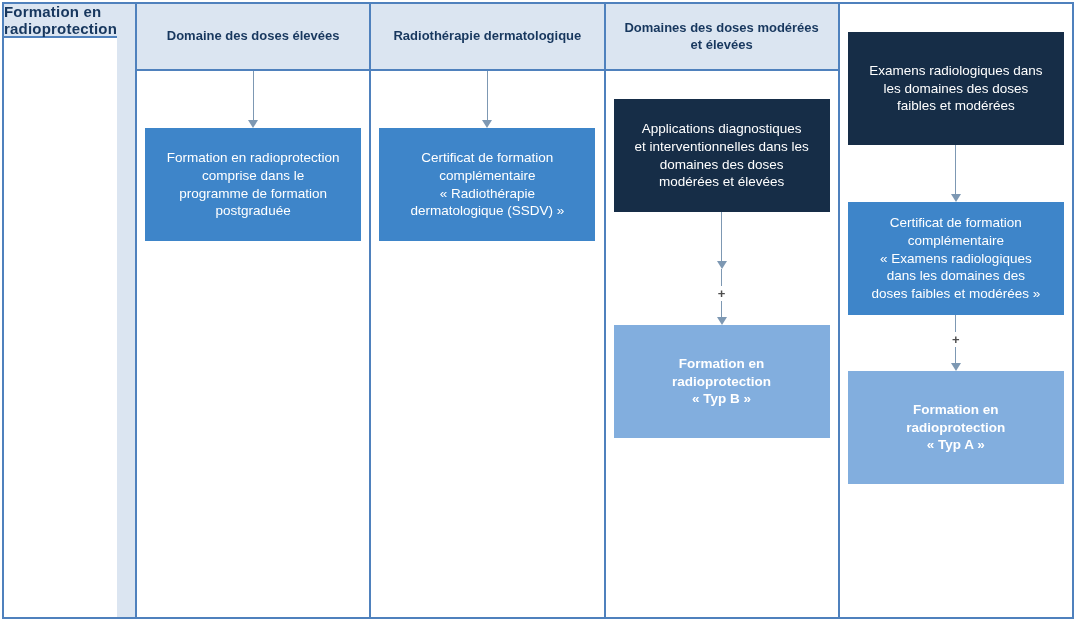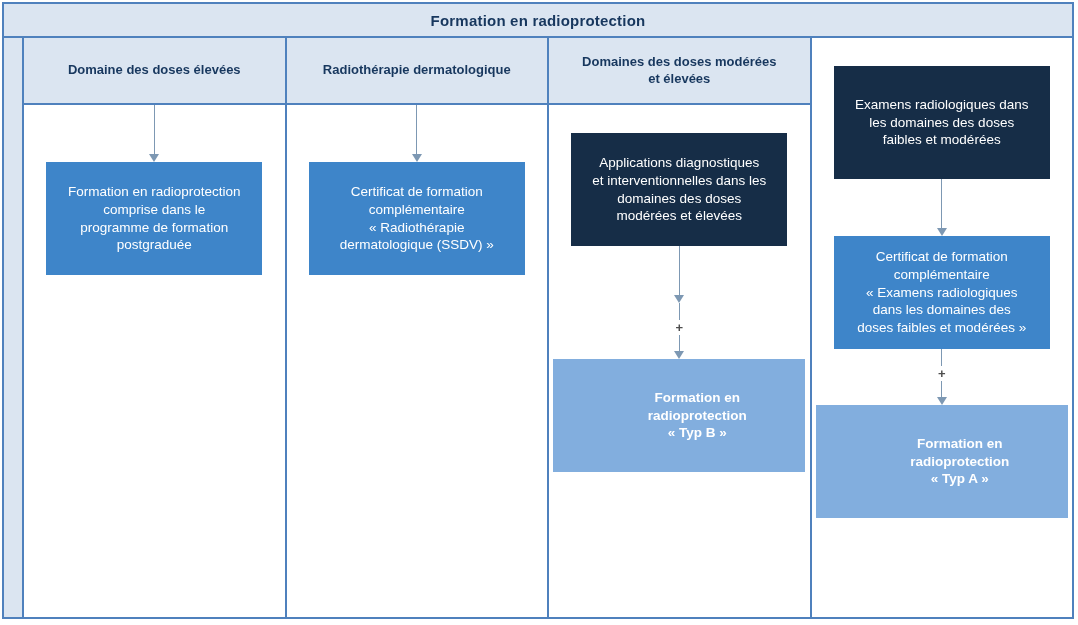--- a/index.html
+++ b/index.html
@@ -3,21 +3,21 @@
 <meta charset="utf-8">
 <style>
   html,body { margin:0; padding:0; }
   body {
     width:1078px; height:625px; background:#ffffff; position:relative;
     font-family:"Liberation Sans","DejaVu Sans",sans-serif;
   }
   .frame {
     position:absolute; left:2px; top:2px; width:1068px; height:613px;
     border:2px solid #4f81bd; background:#ffffff;
-    display:flex; flex-direction:column;
+    display:flex; flex-direction:row;
   }
   .title-row {
     height:32px; flex:0 0 32px; background:#dbe5f1; border-bottom:2px solid #4f81bd;
     display:flex; align-items:center; justify-content:center;
   }
   .title-text {
     font-size:15px; font-weight:bold; color:#17375e; letter-spacing:0.2px;
   }
   .cols { flex:1; display:flex; min-height:0; }
   .spacer-col { flex:0 0 18px; background:#dbe5f1; }
@@ -31,21 +31,21 @@
   .col-body {
     flex:1; background:#ffffff; display:flex; flex-direction:column; align-items:center;
   }
   .box {
     width:216px; height:113px; flex:0 0 113px;
     display:flex; flex-direction:column; align-items:center; justify-content:center;
     text-align:center; color:#ffffff; font-size:13.5px; line-height:1.33;
   }
   .box-dark   { background:#162d47; margin-top:28px; }
   .box-mid    { background:#3e85c9; }
-  .box-bottom { background:#82aede; font-weight:bold;padding-left:36px; }
+  .box-bottom { background:#82aede; font-weight:bold; }
   .pre { white-space:pre-line; }
   .items-left { align-self:flex-start; text-align:left; margin-left:62px; }
   .arrow {
     height:57px; flex:0 0 57px;
     display:flex; flex-direction:column; align-items:center; justify-content:flex-start;
   }
   .arrow .line { width:1px; flex:1; background:#7d98b3; }
   .arrow .head {
     width:0; height:0;
     border-left:5px solid transparent; border-right:5px solid transparent;

